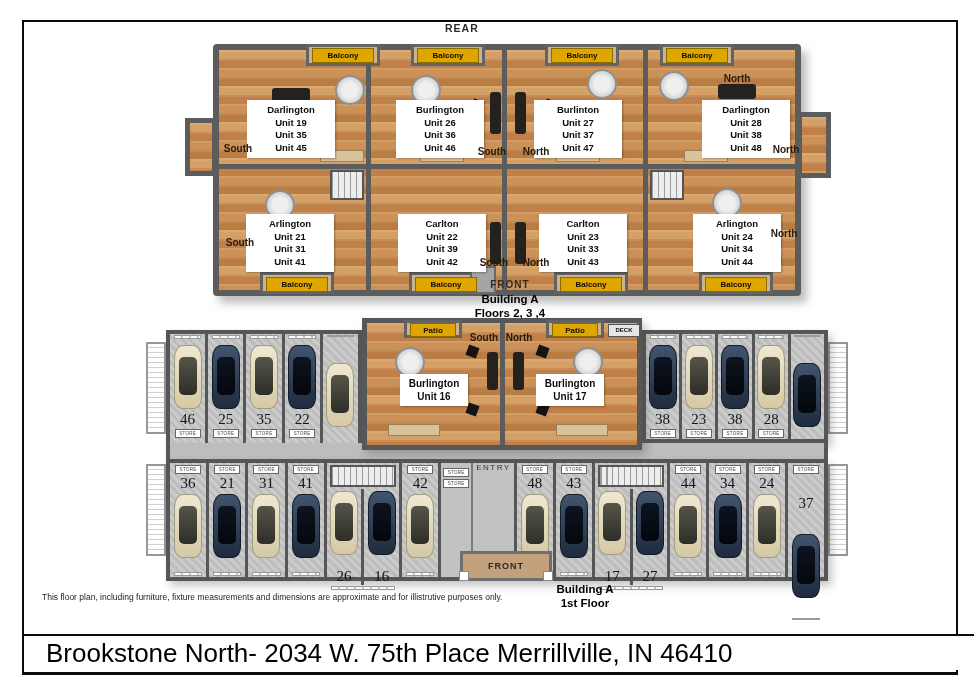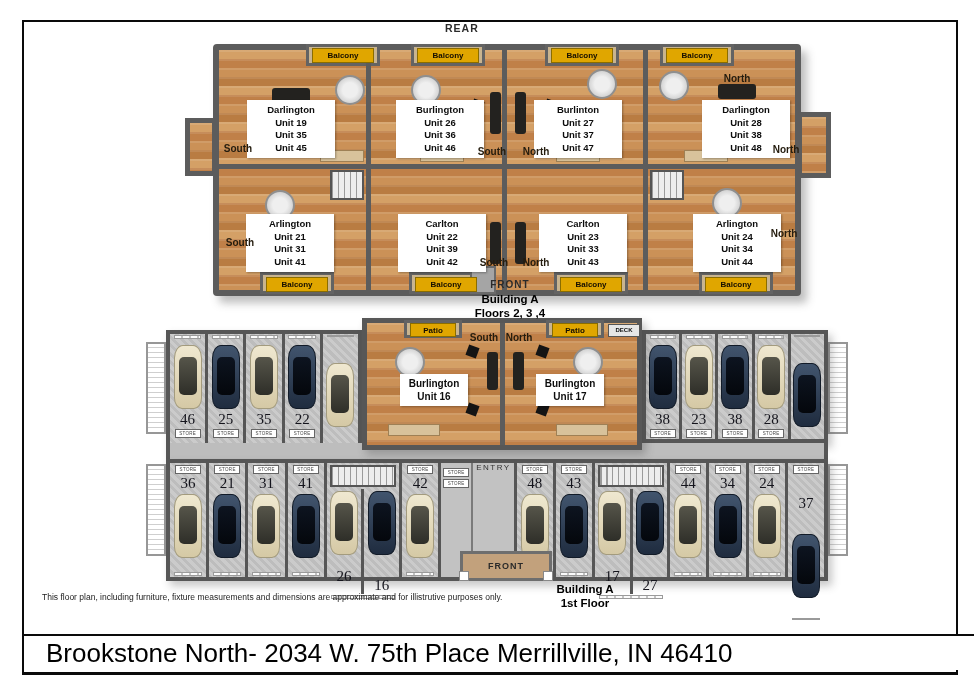--- a/index.html
+++ b/index.html
@@ -71,21 +71,21 @@
   .t .door{margin:1px auto 3px;}
   .t .car{margin-top:3px;}
   .t .gnum{margin-top:2px;}
   .b .store{margin-top:2px;}
   .b .car{margin-top:2px;}
   .b .door{margin-top:auto;margin-bottom:1px;}
   .pair{flex:2;display:flex;flex-direction:column;border-right:3px solid #565656;min-width:0;}
   .pair .stair-strip{height:22px;margin:2px 3px;flex:none;}
   .pair .cars{display:flex;flex:1;}
   .sub{flex:1;display:flex;flex-direction:column;align-items:center;min-width:0;}
-  .sub + .sub{border-left:3px solid #565656;gap:9px;}
+  .sub + .sub{border-left:3px solid #565656;}
   .sub .car{margin-top:2px;}
   .sub .gnum{margin-top:13px;}
   .pair .door{width:88%;flex:none;}
   .entry-bay{flex:2;display:flex;border-right:3px solid #565656;background:#c2c2c2;min-width:0;}
   .entry-stores{display:flex;flex-direction:column;padding-top:4px;width:30px;align-items:center;border-right:2px solid #7a7a7a;}
   .entry-lobby{flex:1;display:flex;align-items:flex-start;justify-content:center;
                font-size:8px;letter-spacing:1.5px;color:#333;}
   .porch{background:#c2a17c;border:3px solid #6e6e6e;box-sizing:border-box;z-index:4;text-align:center;
          font-weight:600;font-size:9px;letter-spacing:1px;color:#2a2a2a;line-height:24px;}
   .porch::before,.porch::after{content:"";position:absolute;bottom:-3px;width:8px;height:8px;background:#fff;border:1px solid #888;}

